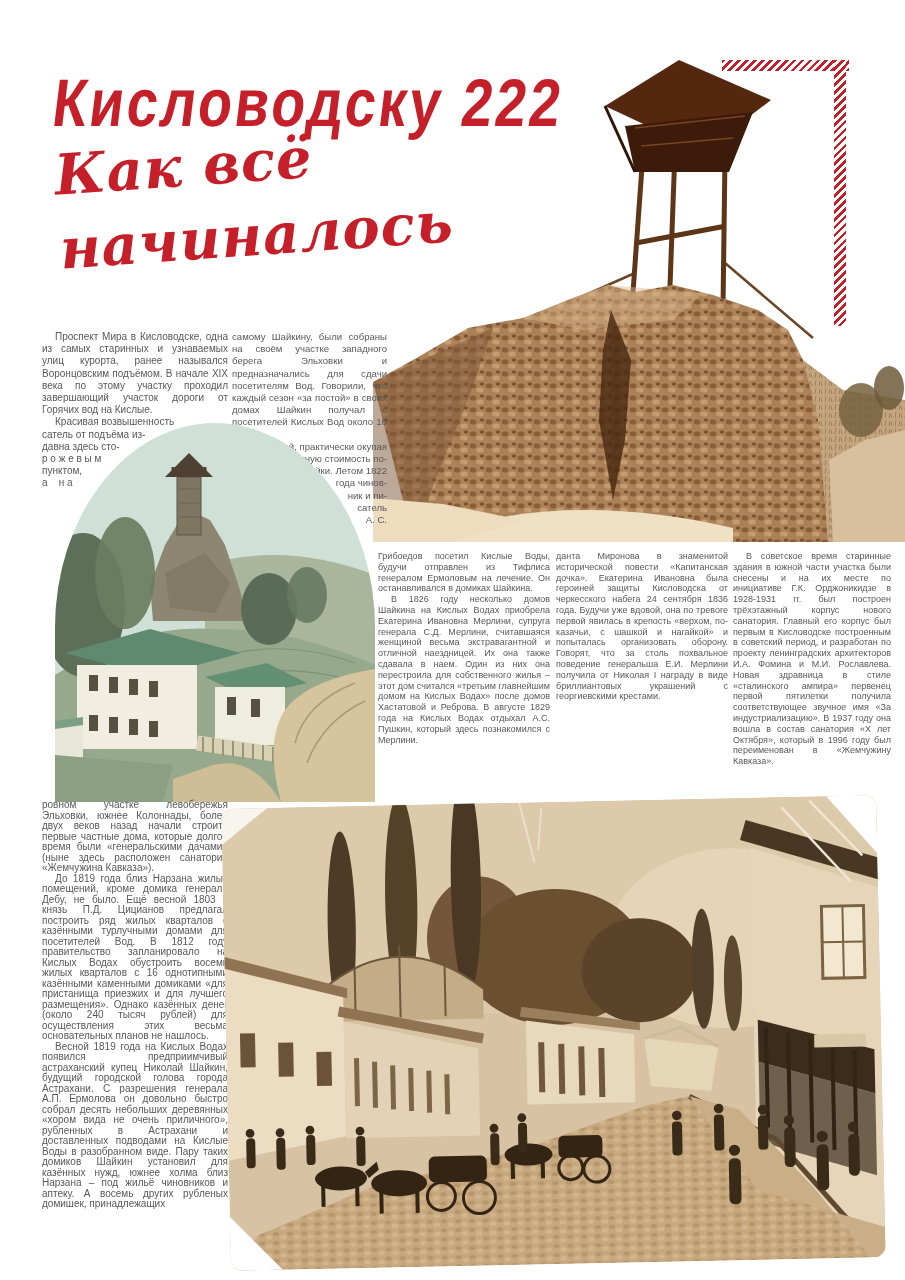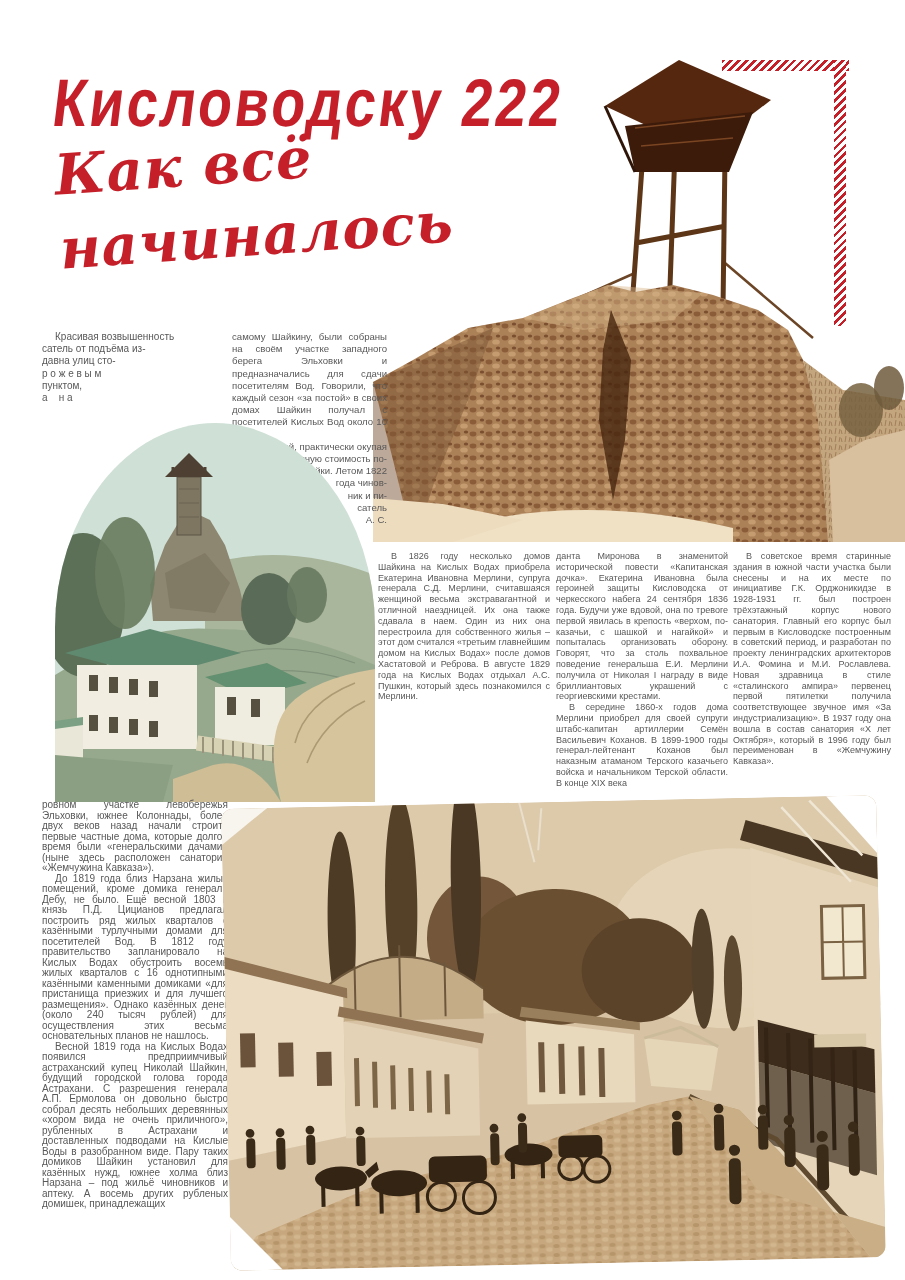--- a/index.html
+++ b/index.html
@@ -85,23 +85,24 @@
       <path d="M460,484 L456,402 L492,382 L532,372 L532,484 Z" fill="#d8bf9e"></path>
       <ellipse cx="488" cy="352" rx="22" ry="27" fill="#776140" opacity="0.85"></ellipse>
       <ellipse cx="516" cy="330" rx="15" ry="22" fill="#6e5a3c" opacity="0.85"></ellipse>
 
       <path d="M40,484 Q180,428 360,470 L360,484 Z" fill="#f0e0c4"></path>
       <path d="M0,484 L0,440 L70,446 L150,462 L80,484 Z" fill="#eedcbe"></path>
     </svg>
   </div>
 
   <div class="col topcol" style="left:42px;top:331px;width:186px;">
+    <p class="ind">Проспект Мира в Кисловодске, одна из самых старинных и узнаваемых улиц курорта, ранее назывался Воронцовским подъёмом. В начале XIX века по этому участку проходил завершающий участок дороги от Горячих вод на Кислые.</p>
     <div class="wrapline ind">Красивая возвышенность</div>
     <div class="wrapline">сатель от подъёма из-</div>
-    <div class="wrapline">давна улиц сто-</div>
+    <div class="wrapline">давна здесь сто-</div>
     <div class="wrapline">р о ж е в ы м</div>
     <div class="wrapline">пунктом,</div>
     <div class="wrapline">а    н а</div>
   </div>
 
   <div class="col topcol" style="left:232px;top:331px;width:155px;font-size:9.6px;">
     <p>самому Шайкину, были собраны на своём участке западного берега Эльховки и предназначались для сдачи посетителям Вод. Говорили, что каждый сезон «за постой» в своих домах Шайкин получал с посетителей Кислых Вод около 10 тысяч</p>
     <div class="wrapline wrap-right">рублей, практически окупая</div>
     <div class="wrapline wrap-right">полную стоимость по-</div>
     <div class="wrapline wrap-right">стройки. Летом 1822</div>
@@ -154,25 +155,25 @@
 
       <path d="M320,246 Q258,256 234,282 Q208,312 226,379 L320,379 Z" fill="#d6c49c"></path>
       <path d="M226,379 Q198,332 158,342 L118,356 L118,379 Z" fill="#cfbd95"></path>
       <path d="M300,260 Q250,280 240,320 M310,278 Q268,298 252,340" stroke="#ac9a74" stroke-width="1.6" fill="none"></path>
 
       <path d="M0,332 L118,342 L108,379 L0,379 Z" fill="#8ba083"></path>
     </svg>
   </div>
 
   <div class="col midcol" style="left:378px;top:551px;width:172px;">
+    <p>Грибоедов посетил Кислые Воды, будучи отправлен из Тифлиса генералом Ермоловым на лечение. Он останавливался в домиках Шайкина.</p>
     <p class="ind">В 1826 году несколько домов Шайкина на Кислых Водах приобрела Екатерина Ивановна Мерлини, супруга генерала С.Д. Мерлини, считавшаяся женщиной весьма экстравагантной и отличной наездницей. Их она также сдавала в наем. Один из них она перестроила для собственного жилья – этот дом считался «третьим главнейшим домом на Кислых Водах» после домов Хастатовой и Реброва. В августе 1829 года на Кислых Водах отдыхал А.С. Пушкин, который здесь познакомился с Мерлини.</p>
   </div>
   <div class="col midcol" style="left:556px;top:551px;width:172px;">
     <p>данта Миронова в знаменитой исторической повести «Капитанская дочка». Екатерина Ивановна была героиней защиты Кисловодска от черкесского набега 24 сентября 1836 года. Будучи уже вдовой, она по тревоге первой явилась в крепость «верхом, по-казачьи, с шашкой и нагайкой» и попыталась организовать оборону. Говорят, что за столь похвальное поведение генеральша Е.И. Мерлини получила от Николая I награду в виде бриллиантовых украшений с георгиевскими крестами.</p>
-    <p class="ind">В середине 1860-х годов дома Мерлини приобрел для своей супруги штабс-капитан артиллерии Семён Васильевич Коханов. В 1899-1900 годы генерал-лейтенант Коханов был наказным атаманом Терского казачьего войска и начальником Терской области. В конце XIX века</p>
   </div>
   <div class="col midcol" style="left:733px;top:551px;width:158px;">
     <p class="ind">В советское время старинные здания в южной части участка были снесены и на их месте по инициативе Г.К. Орджоникидзе в 1928-1931 гг. был построен трёхэтажный корпус нового санатория. Главный его корпус был первым в Кисловодске построенным в советский период, и разработан по проекту ленинградских архитекторов И.А. Фомина и М.И. Рославлева. Новая здравница в стиле «сталинского ампира» первенец первой пятилетки получила соответствующее звучное имя «За индустриализацию». В 1937 году она вошла в состав санатория «X лет Октября», который в 1996 году был переименован в «Жемчужину Кавказа».</p>
   </div>
 
   <div class="col botcol" style="left:42px;top:800px;width:186px;">
     <p>ровном участке левобережья Эльховки, южнее Колоннады, более двух веков назад начали строить первые частные дома, которые долгое время были «генеральскими дачами» (ныне здесь расположен санаторий «Жемчужина Кавказа»).</p>
     <p class="ind">До 1819 года близ Нарзана жилых помещений, кроме домика генерала Дебу, не было. Ещё весной 1803 г. князь П.Д. Цицианов предлагал построить ряд жилых кварталов с казёнными турлучными домами для посетителей Вод. В 1812 году правительство запланировало на Кислых Водах обустроить восемь жилых кварталов с 16 однотипными казёнными каменными домиками «для пристанища приезжих и для лучшего размещения». Однако казённых денег (около 240 тысяч рублей) для осуществления этих весьма основательных планов не нашлось.</p>
     <p class="ind">Весной 1819 года на Кислых Водах появился предприимчивый астраханский купец Николай Шайкин, будущий городской голова города Астрахани. С разрешения генерала А.П. Ермолова он довольно быстро собрал десять небольших деревянных «хором вида не очень приличного», рубленных в Астрахани и доставленных подводами на Кислые Воды в разобранном виде. Пару таких домиков Шайкин установил для казённых нужд, южнее холма близ Нарзана – под жильё чиновников и аптеку. А восемь других рубленых домишек, принадлежащих</p>
   </div>

